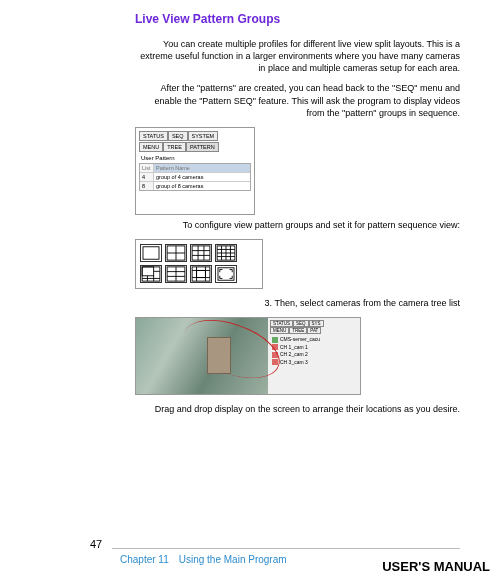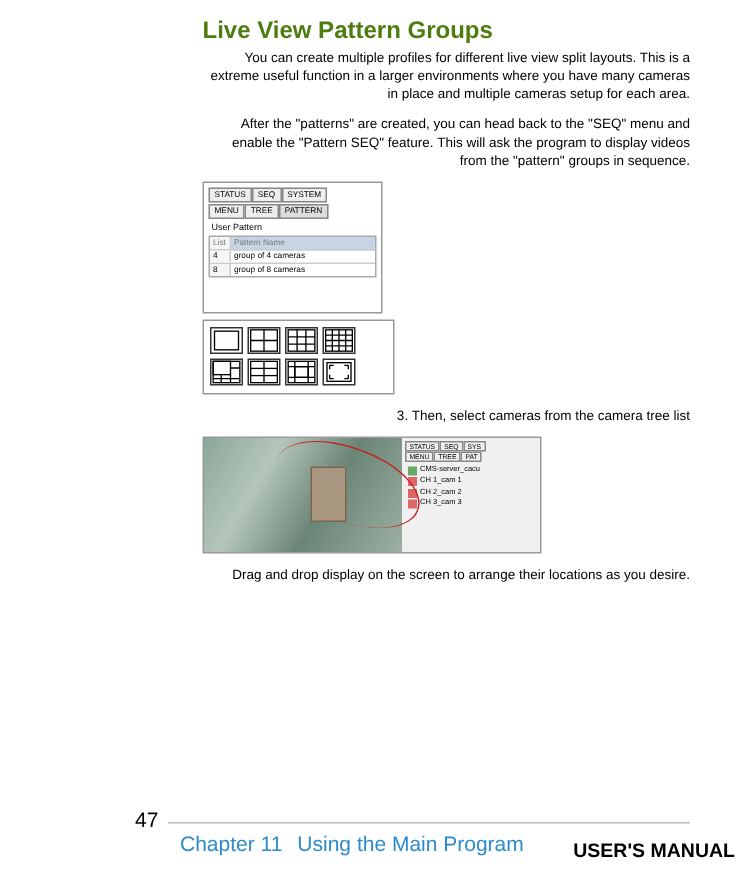--- a/index.html
+++ b/index.html
@@ -9,24 +9,24 @@
     background: #fff;
     font-family: Verdana, Arial, sans-serif;
     font-size: 9px;
     color: #000;
     position: relative;
   }
   .content {
     padding: 12px 40px 0 135px;
   }
   .heading {
-    color: #4d7c0f;
-    font-size: 16px;
+    color: #6d28d9;
+    font-size: 12px;
     font-weight: bold;
-    margin-bottom: 2px;
+    margin-bottom: 12px;
   }
   .para {
     line-height: 1.35;
     margin-bottom: 8px;
     text-align: right;
   }
   .fig1 {
     width: 120px;
     height: 88px;
     border: 1px solid #999;
@@ -123,35 +123,35 @@
     position: absolute;
     bottom: 0;
     left: 0;
     right: 0;
     height: 50px;
   }
   .page-num {
     position: absolute;
     left: 90px;
     top: 8px;
-    font-size: 14px;
+    font-size: 11px;
   }
   .page-rule {
     position: absolute;
     left: 112px;
     right: 40px;
     top: 18px;
     height: 1px;
     background: #bbb;
   }
   .chapter {
     position: absolute;
     left: 120px;
     top: 24px;
-    font-size: 14px;
+    font-size: 10px;
     color: #2d8bcc;
   }
   .chapter-num { margin-right: 10px; }
   .manual {
     position: absolute;
     right: 10px;
     bottom: 6px;
     font-size: 13px;
     font-weight: bold;
   }
@@ -185,20 +185,21 @@
         <div class="fig1-cell1">4</div>
         <div class="fig1-cell2">group of 4 cameras</div>
       </div>
       <div class="fig1-row">
         <div class="fig1-cell1">8</div>
         <div class="fig1-cell2">group of 8 cameras</div>
       </div>
     </div>
   </div>
 
+  <div class="para">To configure view pattern groups and set it for pattern sequence view:</div>
 
   <div class="fig2">
     <span class="layout-icon"><svg class="grid-inner" viewBox="0 0 22 18">
           <rect x="2" y="2" width="18" height="14" fill="none" stroke="#000" stroke-width="1"></rect>
         </svg></span>
     <span class="layout-icon"><svg class="grid-inner" viewBox="0 0 22 18">
           <rect x="1" y="1" width="20" height="16" fill="none" stroke="#000"></rect>
           <line x1="11" y1="1" x2="11" y2="17" stroke="#000"></line>
           <line x1="1" y1="9" x2="21" y2="9" stroke="#000"></line>
         </svg></span>

